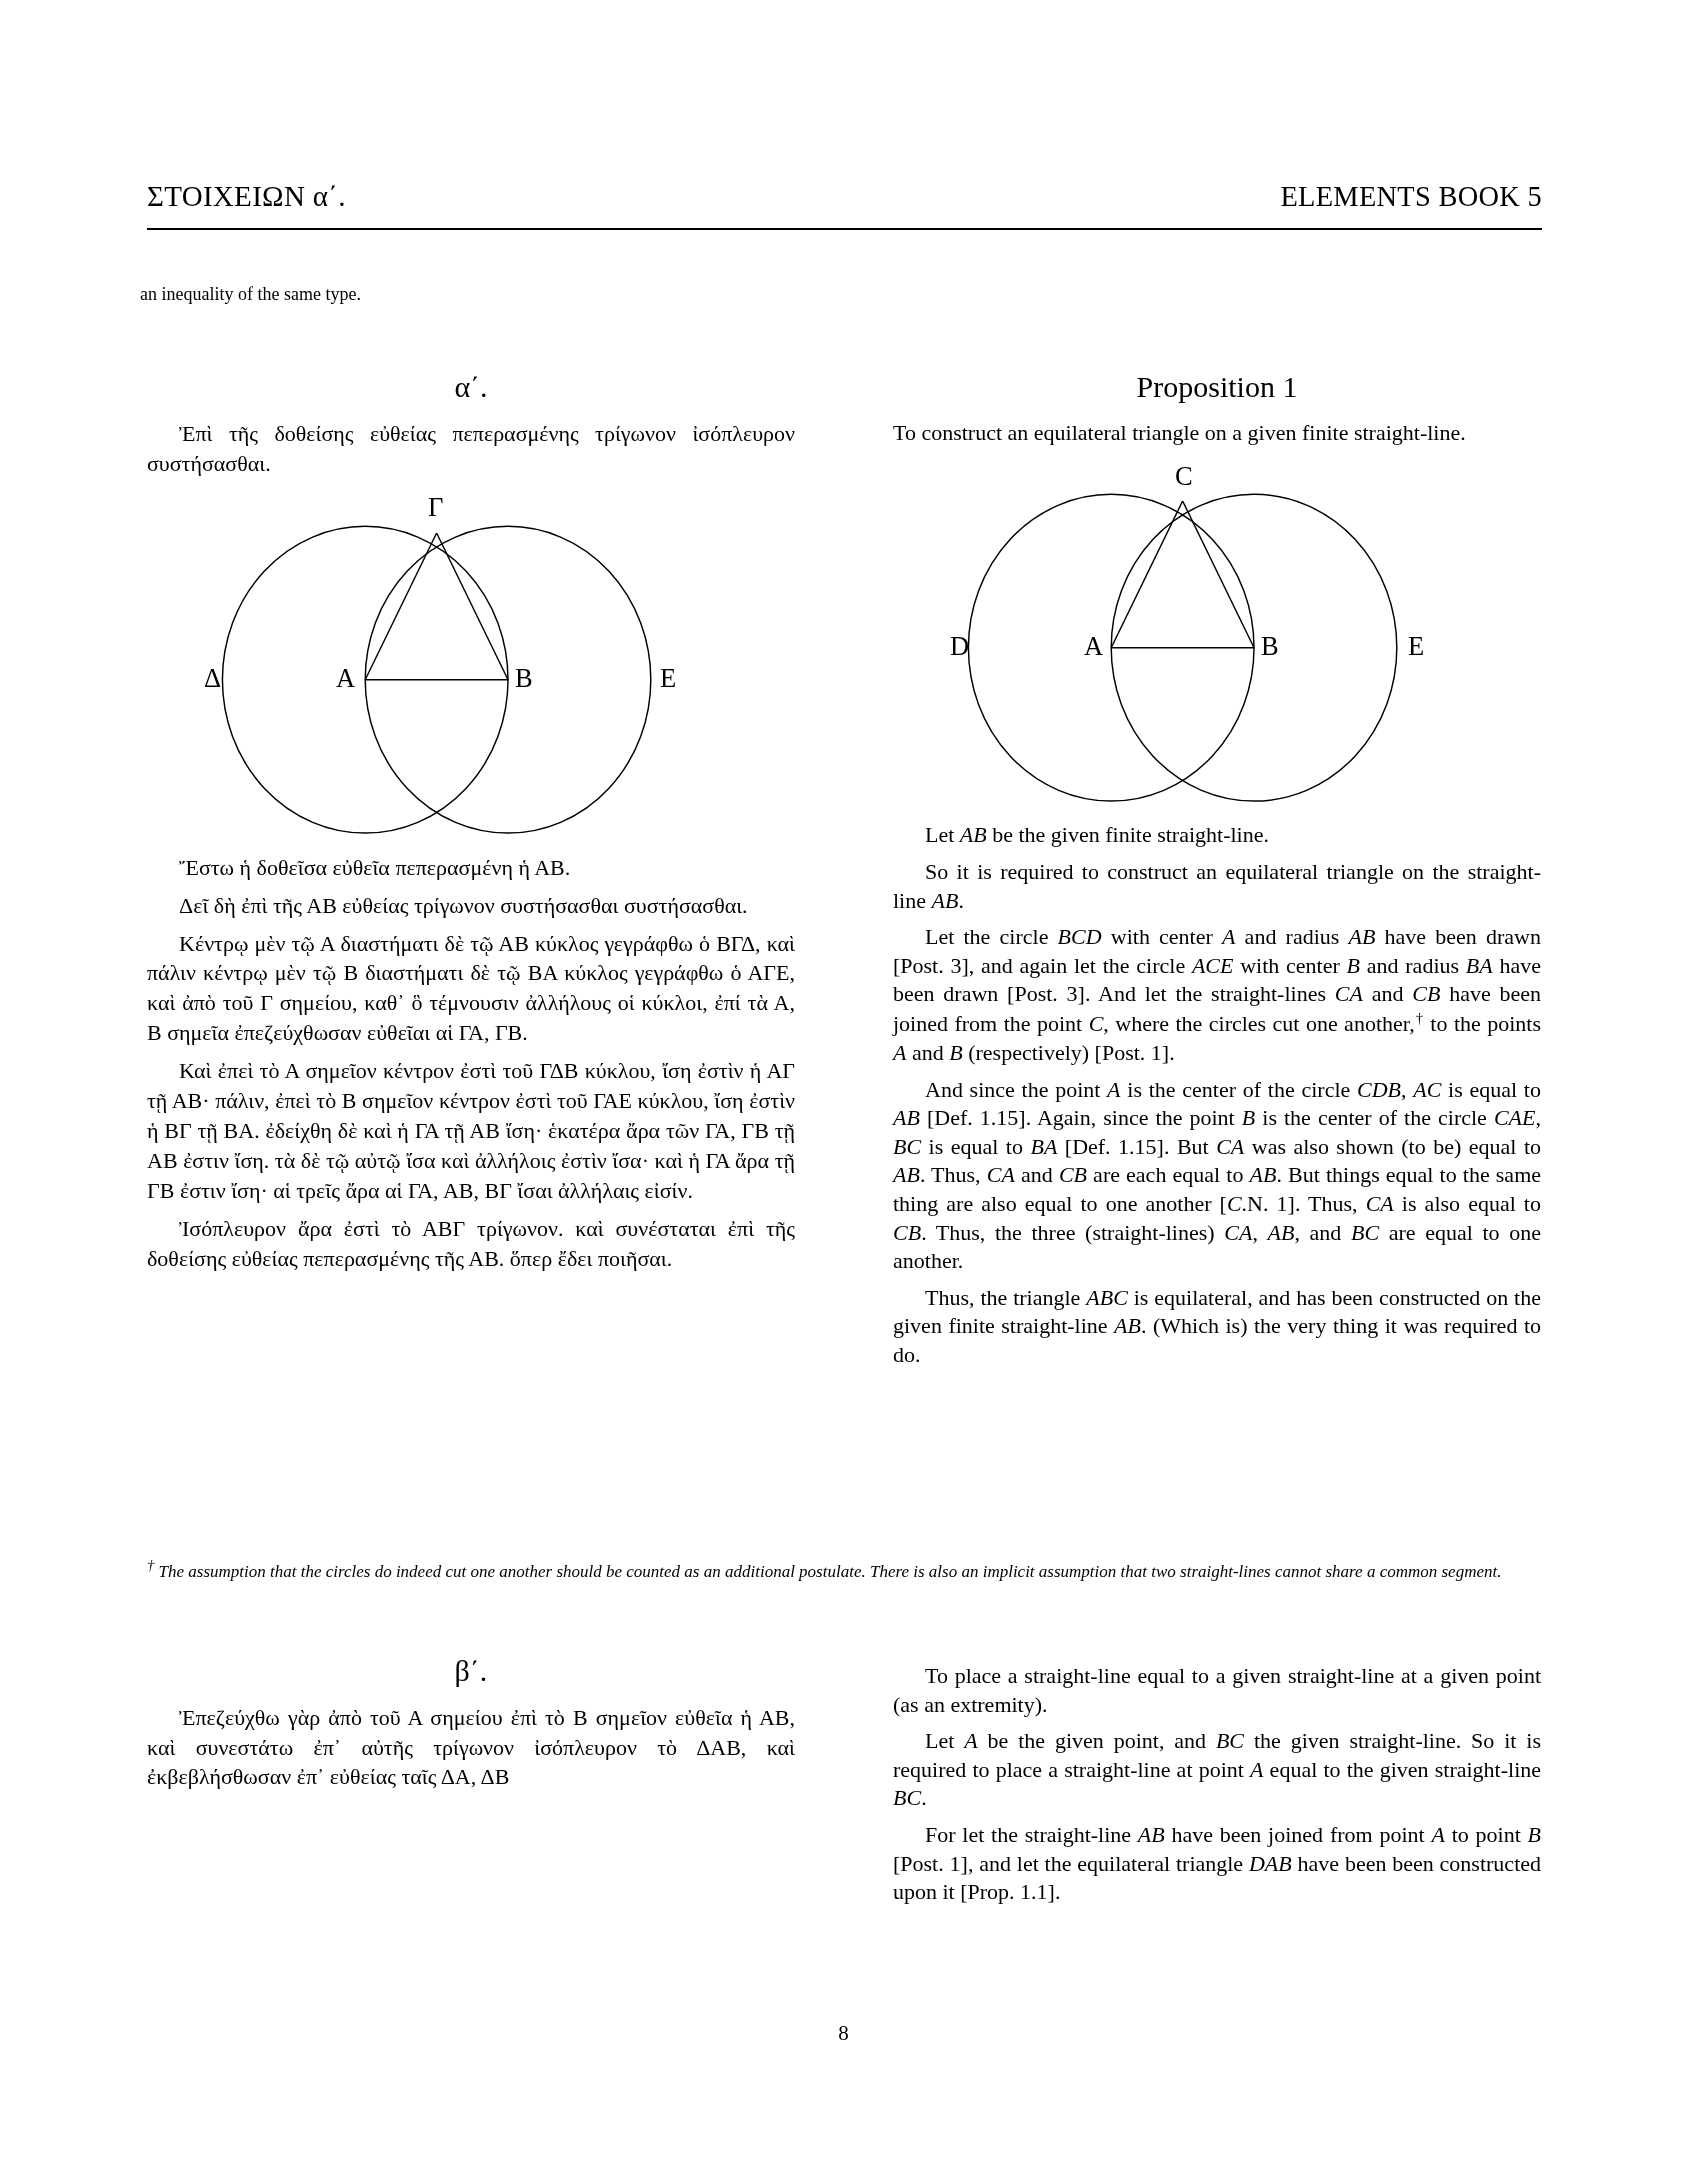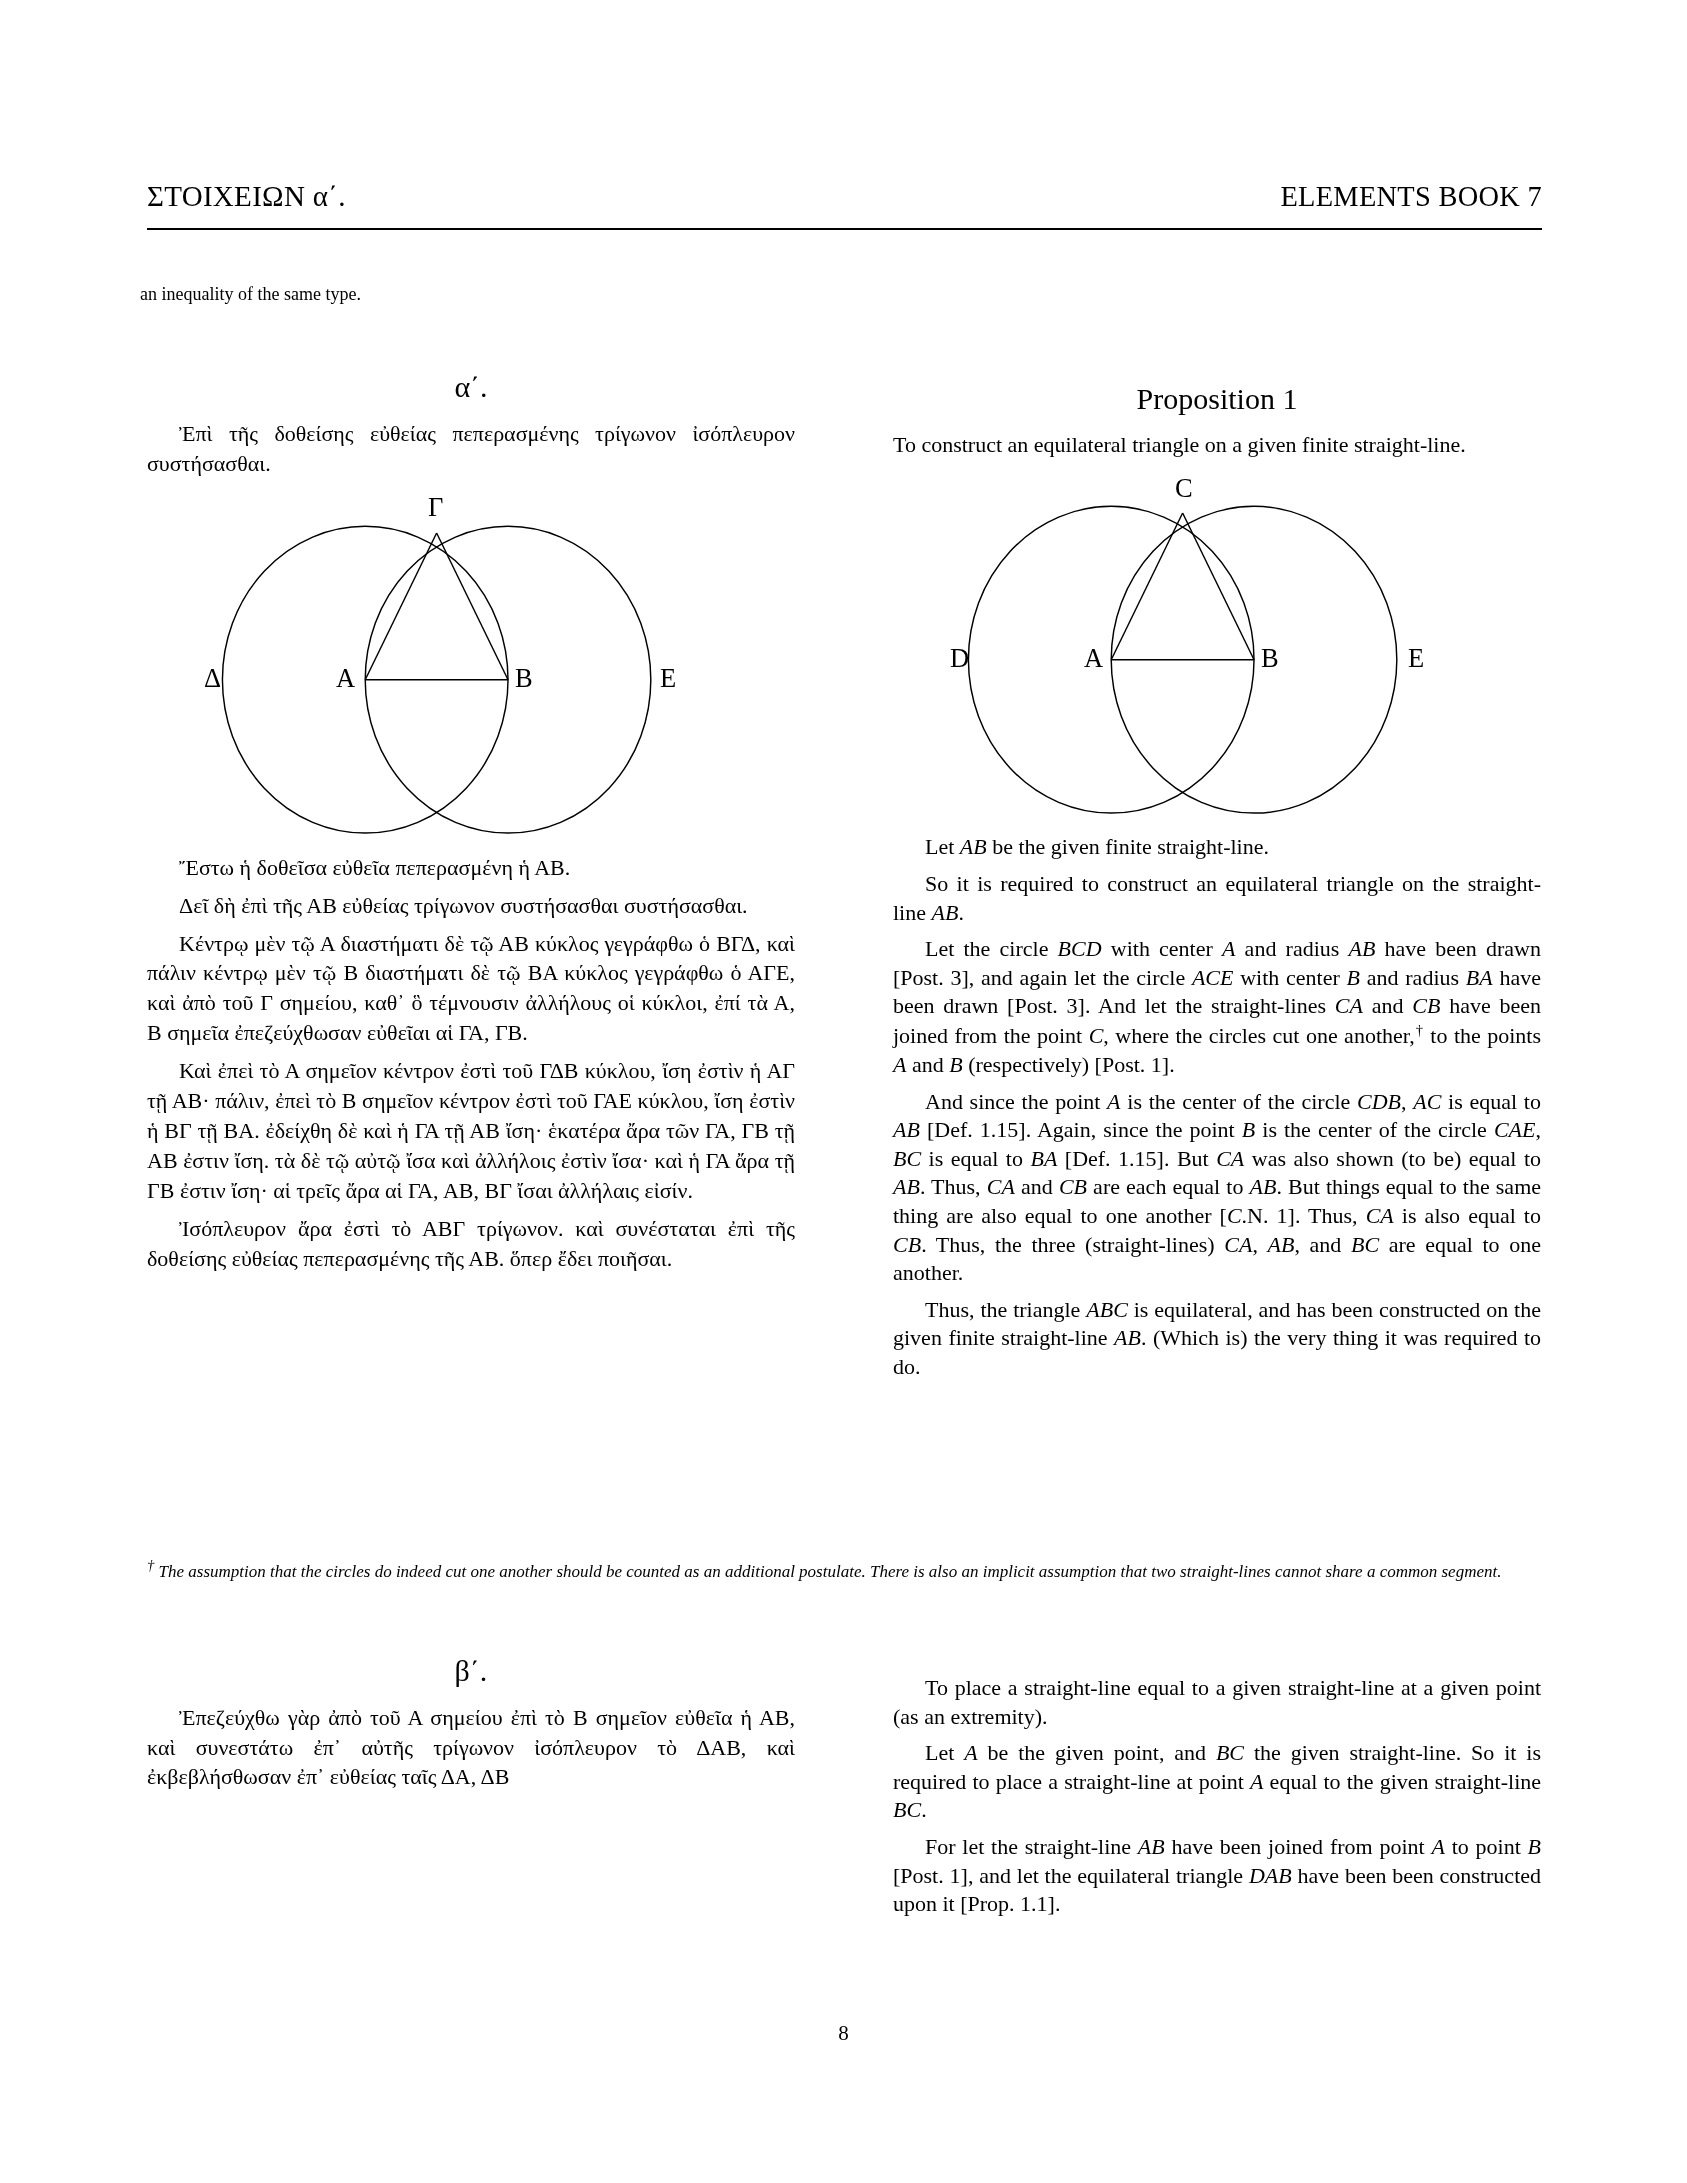--- a/index.html
+++ b/index.html
@@ -26,21 +26,21 @@
 
   
   .small-note {
     position:absolute; left:140px; top:284px; width:1395px;
     font-size:18px;
   }
 
   .cols { position:absolute; left:147px; top:370px; width:1395px; }
   .col { width:648px; }
   .col-left  { position:absolute; left:0;     top:0; width:648px; }
-  .col-right { position:absolute; left:746px; top:12px; width:648px; }
+  .col-right { position:absolute; left:746px; top:0; width:648px; }
 
   .prop-head {
     text-align:center;
     font-size:30px;
     margin:0 0 14.6px 0;
   }
   .prop-head .sup { font-size:17px; vertical-align:super; }
 
   p.body {
     margin:0;
@@ -83,21 +83,21 @@
     text-align:center; font-size:21px;
   }
 </style>
 </head>
 <body>
 
 <div class="page">
 
   <div class="header">
     <span class="left">ΣΤΟΙΧΕΙΩΝ α΄.</span>
-    <span class="right">ELEMENTS BOOK 7</span>
+    <span class="right">ELEMENTS BOOK 5</span>
   </div>
   <div class="header-rule"></div>
 
   <div class="small-note">an inequality of the same type.</div>
 
   <div class="cols">
 
     <div class="col col-left">
 
       <div class="prop-head">α΄.</div>

